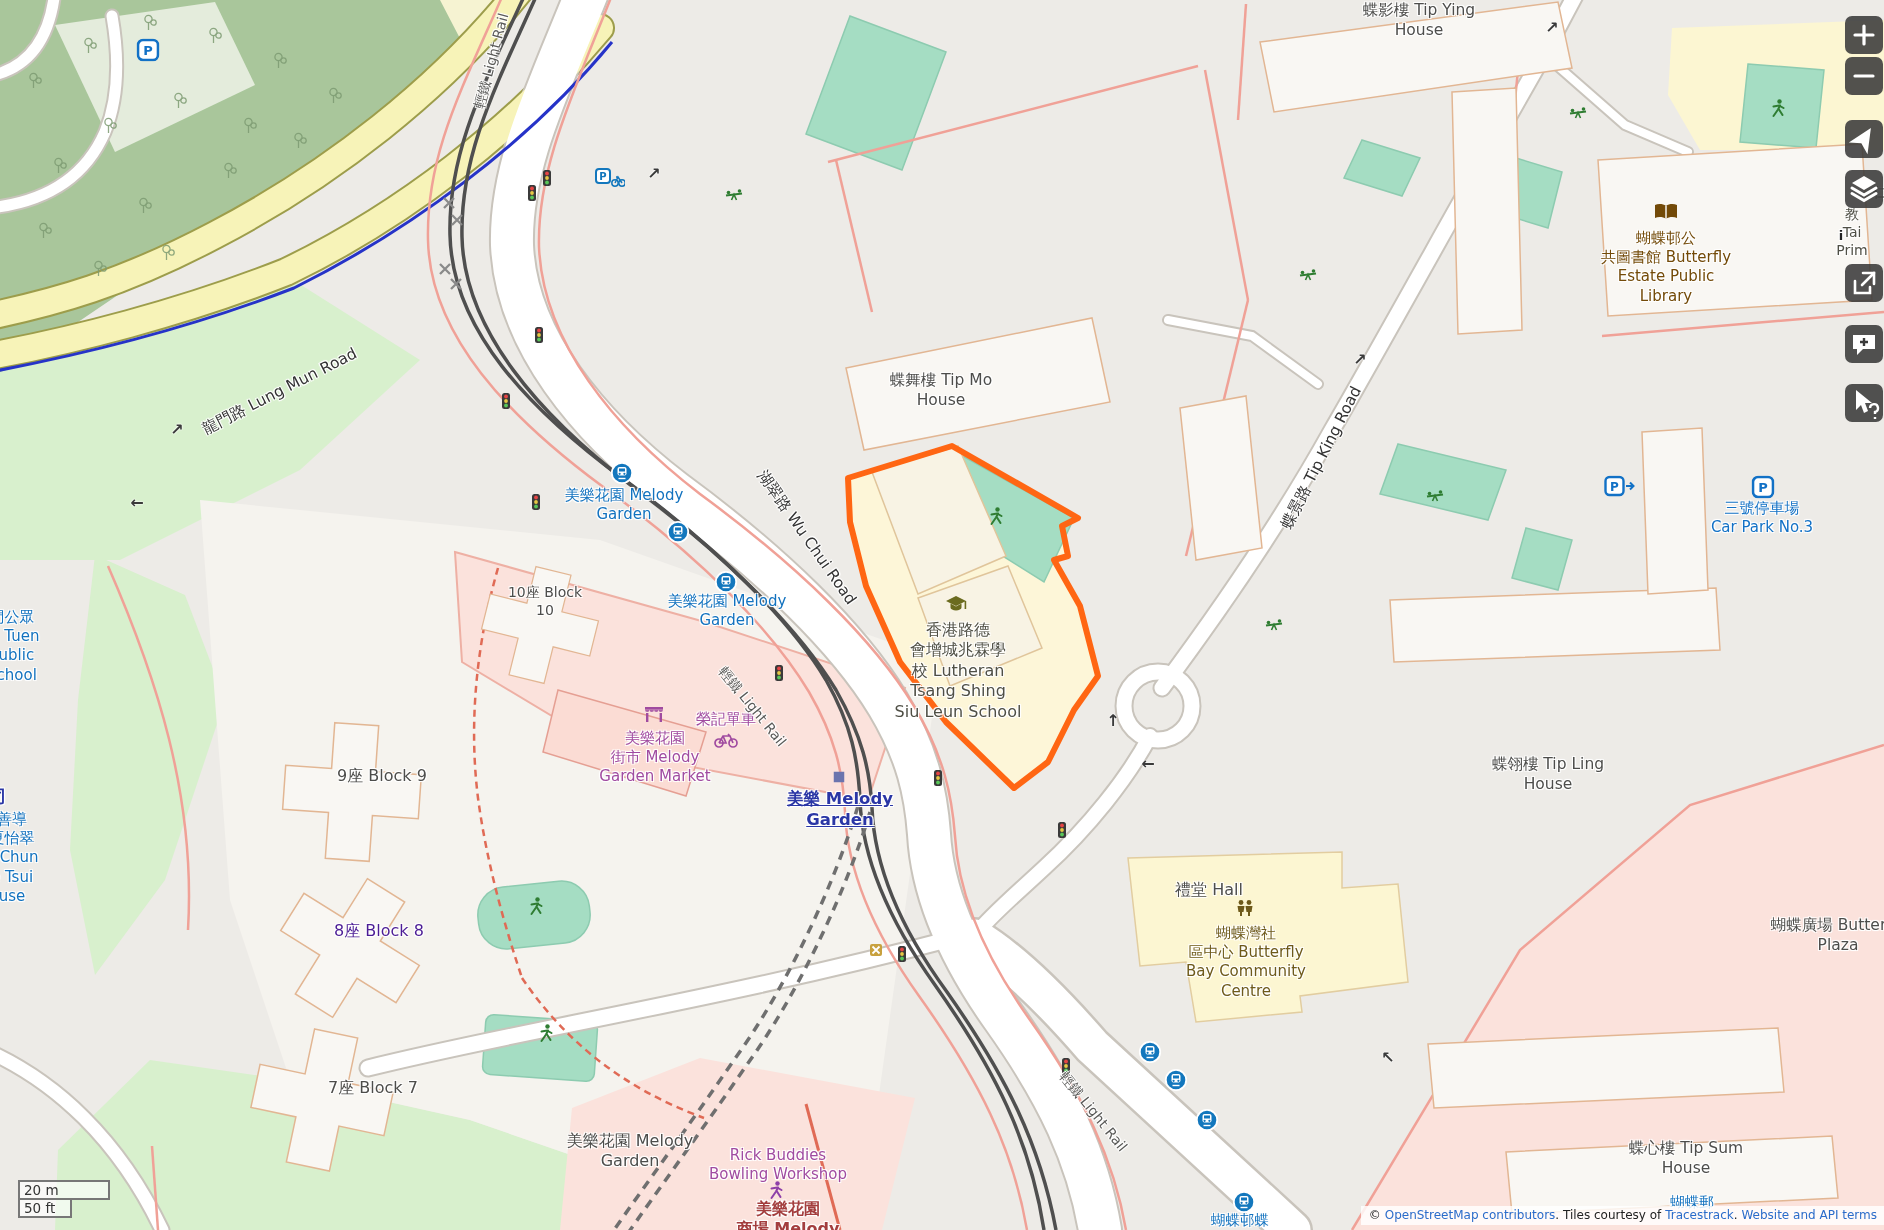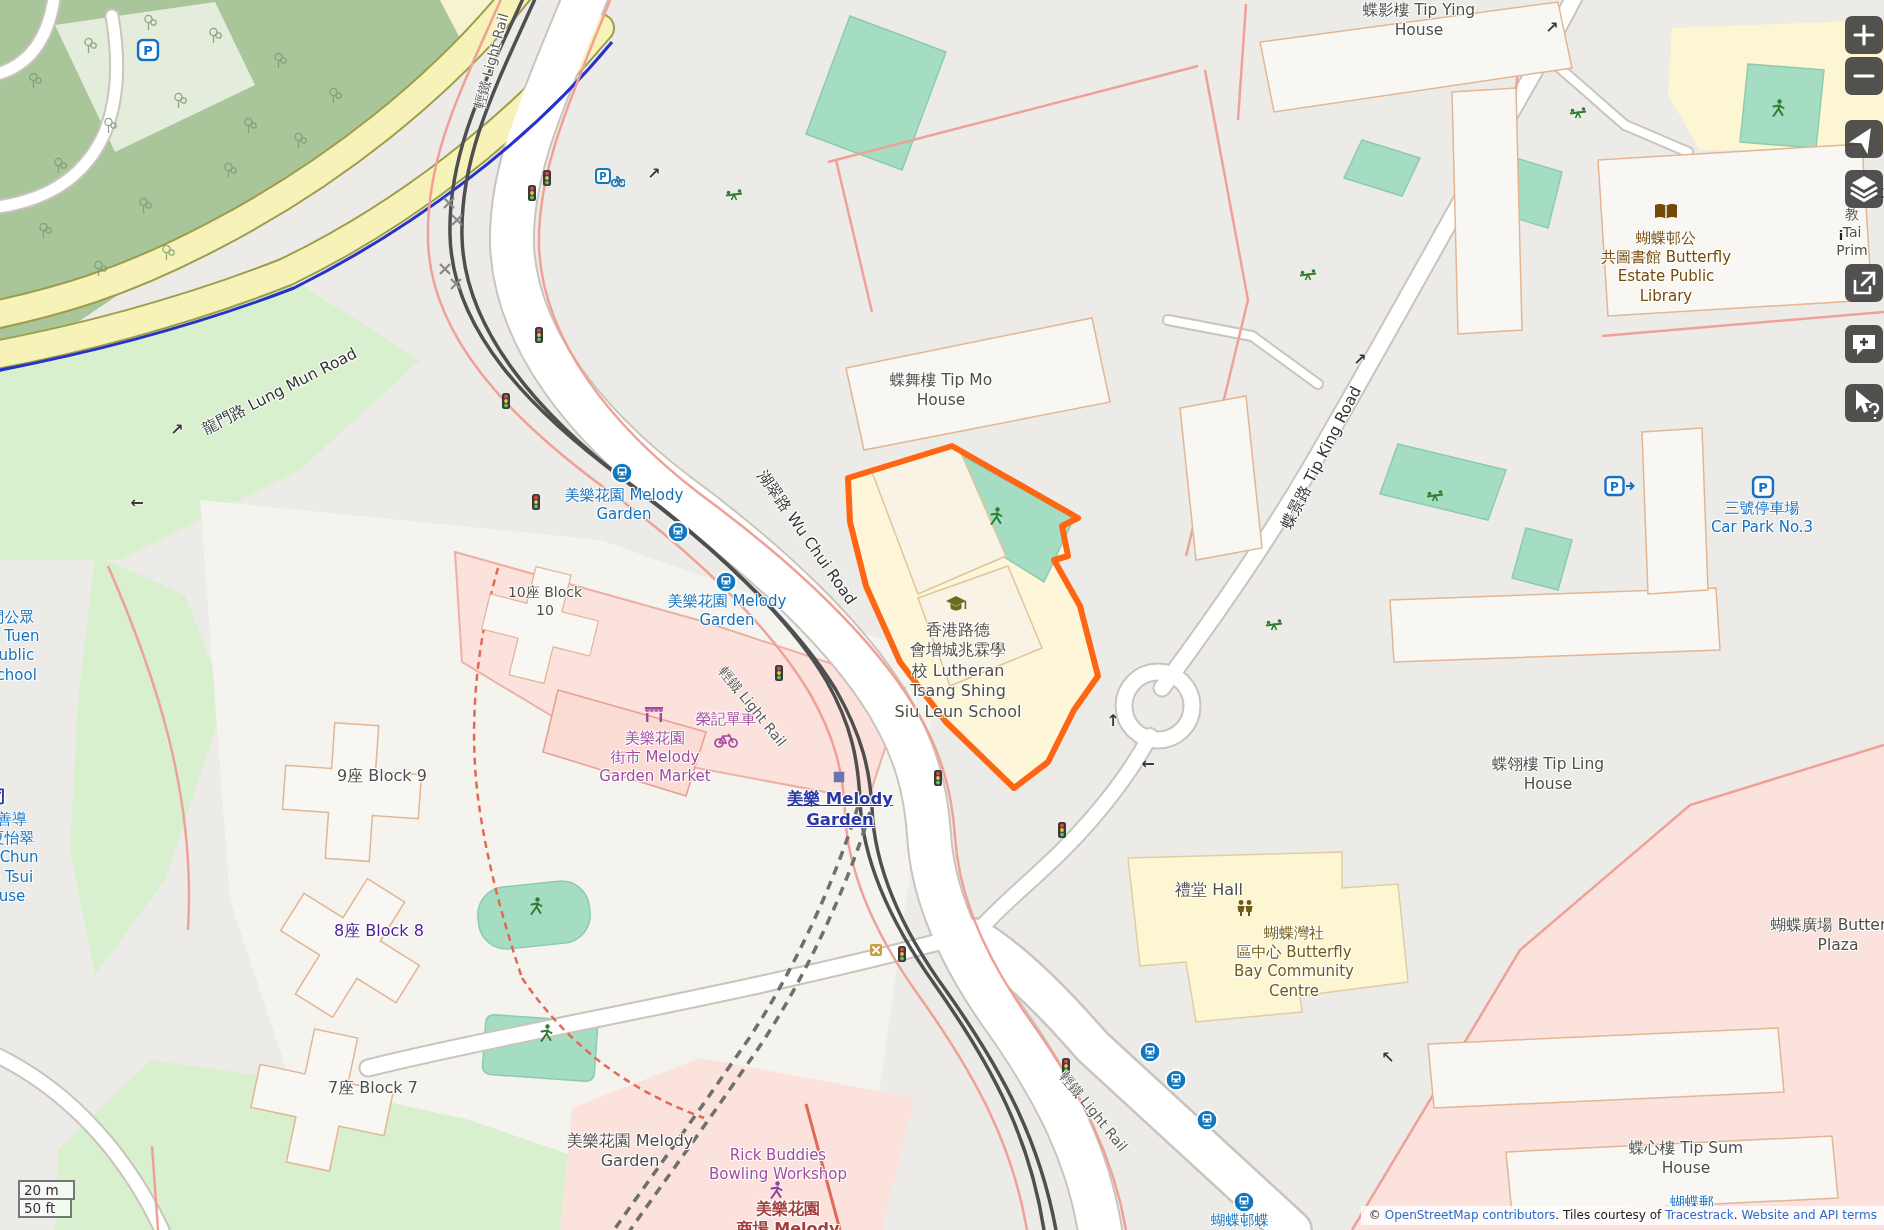--- a/index.html
+++ b/index.html
@@ -11,21 +11,21 @@
        text-shadow:-1px -1px 0 rgba(255,255,255,.9),1px -1px 0 rgba(255,255,255,.9),
                    -1px 1px 0 rgba(255,255,255,.9),1px 1px 0 rgba(255,255,255,.9),0 0 3px #fff;}
   .ico{position:absolute;transform:translate(-50%,-50%);line-height:0;}
   .arrow{position:absolute;transform:translate(-50%,-50%);font-size:16px;color:#3a3a3a;
          font-weight:700;line-height:1;text-shadow:0 0 2px #fff,0 0 2px #fff;}
   .ctl{position:absolute;left:1845px;width:38px;height:38px;background:rgba(58,58,58,.88);
        border-radius:7px;display:flex;align-items:center;justify-content:center;cursor:pointer;}
   .scale{position:absolute;left:18px;top:1180px;font-size:13.5px;color:#333;z-index:40;}
   .scale-line{background:rgba(255,255,255,.65);border:2px solid #777;
               padding:0 4px;line-height:16px;white-space:nowrap;box-sizing:border-box;}
-  .scale-metric{width:57px;}
+  .scale-metric{width:92px;}
   .scale-imperial{width:54px;border-top:none;}
   .attribution{position:absolute;right:0;bottom:5px;background:rgba(255,255,255,.82);
                padding:2px 7px 3px 8px;font-size:12px;color:#222;z-index:40;white-space:nowrap;}
   .attribution a{color:#2b6cca;text-decoration:none;cursor:pointer;}
 </style>
 </head>
 <body>
 
 <div id="map">
 
@@ -590,21 +590,21 @@
       <div class="lbl" style="left: 958px; top: 620px; color: rgb(79, 79, 69); font-size: 16px;">
         <div>香港路德</div>
         <div>會增城兆霖學</div>
         <div>校 Lutheran</div>
         <div>Tsang Shing</div>
         <div>Siu Leun School</div>
       </div>
       <div class="lbl" style="left: 1209px; top: 880px; color: rgb(77, 77, 75); font-size: 16px;">
         <div>禮堂 Hall</div>
       </div>
-      <div class="lbl" style="left: 1246px; top: 924px; color: rgb(110, 90, 26); font-size: 15px; margin-left: 48px;">
+      <div class="lbl" style="left: 1246px; top: 924px; color: rgb(110, 90, 26); font-size: 15px;">
         <div>蝴蝶灣社</div>
         <div>區中心 Butterfly</div>
         <div>Bay Community</div>
         <div>Centre</div>
       </div>
       <div class="lbl" style="left: 1548px; top: 755px; color: rgb(77, 77, 75); font-size: 15.5px;">
         <div>蝶翎樓 Tip Ling</div>
         <div>House</div>
       </div>
       <div class="lbl" style="left: 1838px; top: 916px; color: rgb(77, 77, 75); font-size: 15.5px;">

